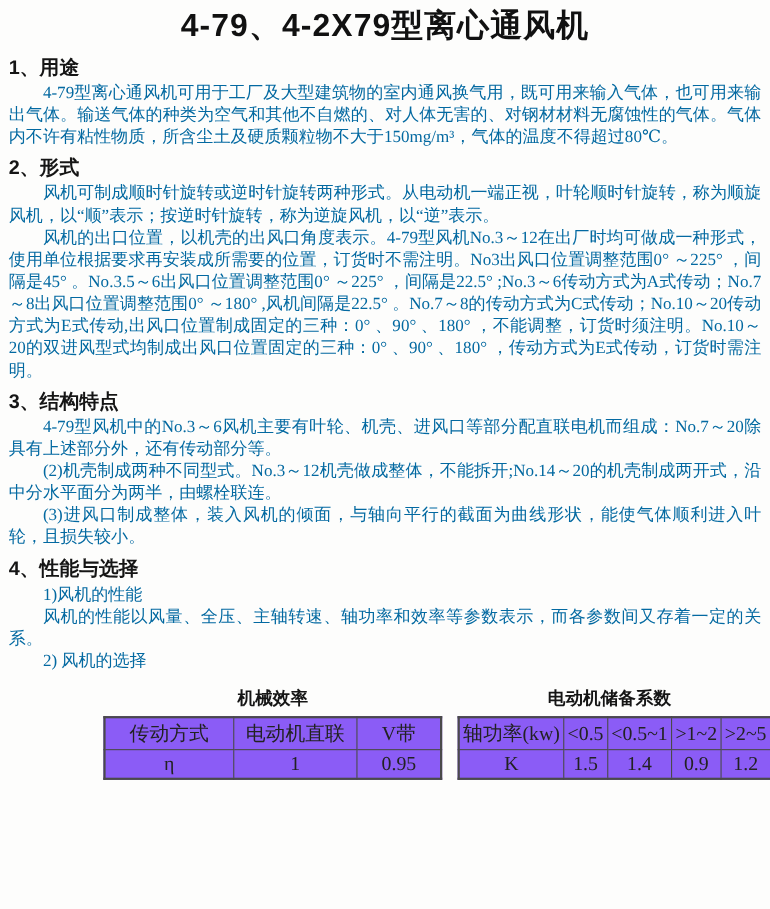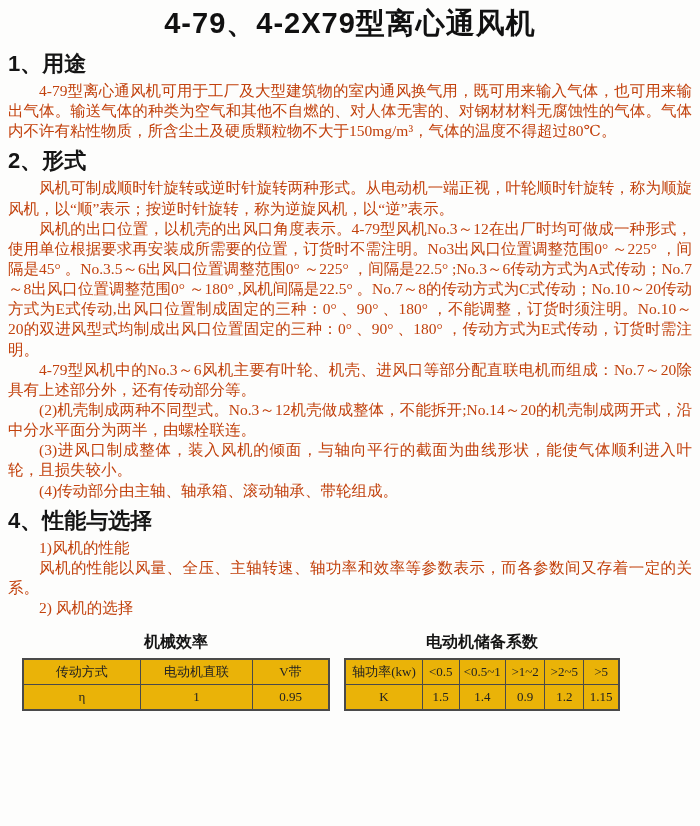--- a/index.html
+++ b/index.html
@@ -25,57 +25,57 @@
     font-size: 29px;
     font-weight: bold;
     text-align: center;
     margin: 2px 0 4px 0;
     letter-spacing: 1px;
     color: #111;
   }
   .section { margin: 0; }
   .section-heading {
     font-family: "Liberation Sans", "DejaVu Sans", sans-serif;
-    font-size: 22px;
+    font-size: 18px;
     font-weight: bold;
     margin: 5px 0 2px 0;
     color: #151515;
   }
   .para {
     font-size: 15.5px;
     line-height: 1.3;
     margin: 0;
     text-indent: 2em;
     text-align: justify;
-    color: #c2410c;
+    color: #0369a1;
   }
   .tables-row {
     display: flex;
-    justify-content: flex-start;
+    justify-content: flex-end;
     align-items: flex-start;
     margin-top: 14px;
     gap: 14px;
   }
   .table-block { flex: 0 0 auto; }
   .table-block.left  { width: 322px; padding-left: 14px; box-sizing: border-box; }
   .table-block.right { width: 276px; }
   .table-title {
     font-family: "Liberation Sans", "DejaVu Sans", sans-serif;
     font-size: 16px;
     font-weight: bold;
     text-align: center;
     margin-bottom: 5px;
     color: #151515;
   }
   table.data {
     border-collapse: collapse;
     width: 100%;
-    font-size: 13px;
+    font-size: 18px;
     color: #222;
-    background: #eab308;
+    background: #8b5cf6;
   }
   table.data th, table.data td {
     border: 1px solid #4a4a4a;
     text-align: center;
     font-weight: normal;
     padding: 2px 3px;
     height: 20px;
     white-space: nowrap;
   }
   table.data { border: 2px solid #4a4a4a; }
@@ -92,24 +92,24 @@
     <p class="para">4-79型离心通风机可用于工厂及大型建筑物的室内通风换气用，既可用来输入气体，也可用来输出气体。输送气体的种类为空气和其他不自燃的、对人体无害的、对钢材材料无腐蚀性的气体。气体内不许有粘性物质，所含尘土及硬质颗粒物不大于150mg/m³，气体的温度不得超过80℃。</p>
   </div>
 
   <div class="section">
     <div class="section-heading">2、形式</div>
     <p class="para">风机可制成顺时针旋转或逆时针旋转两种形式。从电动机一端正视，叶轮顺时针旋转，称为顺旋风机，以“顺”表示；按逆时针旋转，称为逆旋风机，以“逆”表示。</p>
     <p class="para">风机的出口位置，以机壳的出风口角度表示。4-79型风机No.3～12在出厂时均可做成一种形式，使用单位根据要求再安装成所需要的位置，订货时不需注明。No3出风口位置调整范围0° ～225° ，间隔是45° 。No.3.5～6出风口位置调整范围0° ～225° ，间隔是22.5° ;No.3～6传动方式为A式传动；No.7～8出风口位置调整范围0° ～180° ,风机间隔是22.5° 。No.7～8的传动方式为C式传动；No.10～20传动方式为E式传动,出风口位置制成固定的三种：0° 、90° 、180° ，不能调整，订货时须注明。No.10～20的双进风型式均制成出风口位置固定的三种：0° 、90° 、180° ，传动方式为E式传动，订货时需注明。</p>
   </div>
 
   <div class="section">
+    <div class="section-heading">3、结构特点</div>
     <p class="para">4-79型风机中的No.3～6风机主要有叶轮、机壳、进风口等部分配直联电机而组成：No.7～20除具有上述部分外，还有传动部分等。</p>
     <p class="para">(2)机壳制成两种不同型式。No.3～12机壳做成整体，不能拆开;No.14～20的机壳制成两开式，沿中分水平面分为两半，由螺栓联连。</p>
     <p class="para">(3)进风口制成整体，装入风机的倾面，与轴向平行的截面为曲线形状，能使气体顺利进入叶轮，且损失较小。</p>
-    <p class="para">(4)传动部分由主轴、轴承箱、滚动轴承、带轮组成。</p>
   </div>
 
   <div class="section">
     <div class="section-heading">4、性能与选择</div>
     <p class="para">1)风机的性能</p>
     <p class="para">风机的性能以风量、全压、主轴转速、轴功率和效率等参数表示，而各参数间又存着一定的关系。</p>
     <p class="para">2) 风机的选择</p>
   </div>
 
   <div class="tables-row">

